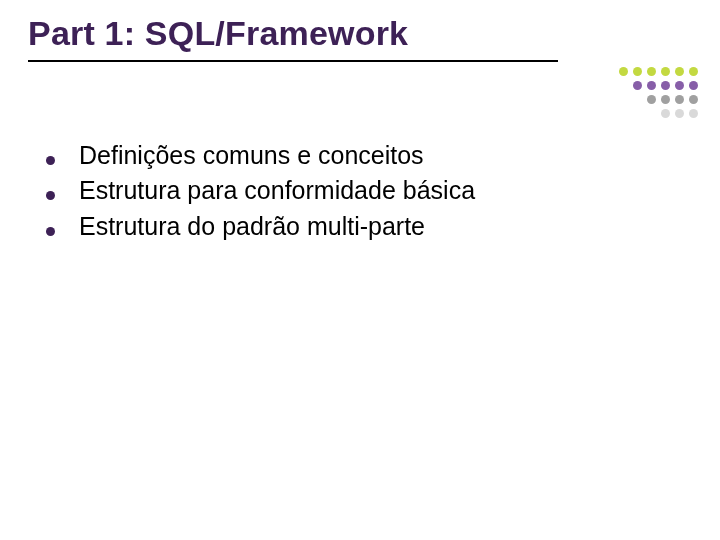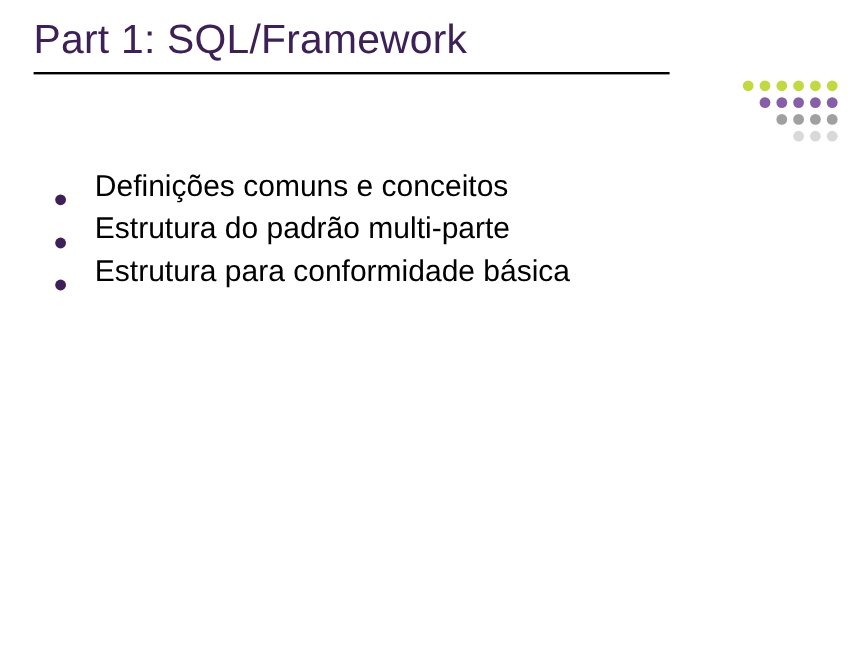--- a/index.html
+++ b/index.html
@@ -15,21 +15,21 @@
     position:relative;
     width:720px;
     height:540px;
     box-sizing:border-box;
   }
   .title{
     position:absolute;
     left:28px;
     top:14px;
     font-size:34px;
-    font-weight:normal;
+    font-weight:bold;
     color:#3d2156;
     letter-spacing:0.2px;
   }
   .rule{
     position:absolute;
     left:28px;
     top:60px;
     width:530px;
     height:2px;
     background:#000;
@@ -53,21 +53,21 @@
     border-radius:50%;
   }
   .content{
     position:absolute;
     left:46px;
     top:140px;
     right:40px;
   }
   .li{
     display:flex;
-    align-items:flex-end;
+    align-items:center;
     margin-bottom:4px;
   }
   .bullet{
     width:9px;
     height:9px;
     border-radius:50%;
     background:#3d2156;
     margin-top:10px;
     margin-right:24px;
     flex:0 0 auto;
@@ -115,21 +115,21 @@
     </div>
   </div>
 
   <div class="content">
     <div class="li">
       <span class="bullet"></span>
       <span class="li-text">Definições comuns e conceitos</span>
     </div>
     <div class="li">
       <span class="bullet"></span>
-      <span class="li-text">Estrutura do padrão multi-parte</span>
+      <span class="li-text">Estrutura para conformidade básica</span>
     </div>
     <div class="li">
       <span class="bullet"></span>
-      <span class="li-text">Estrutura para conformidade básica</span>
+      <span class="li-text">Estrutura do padrão multi-parte</span>
     </div>
   </div>
 
 </div>
 
 </body></html>

